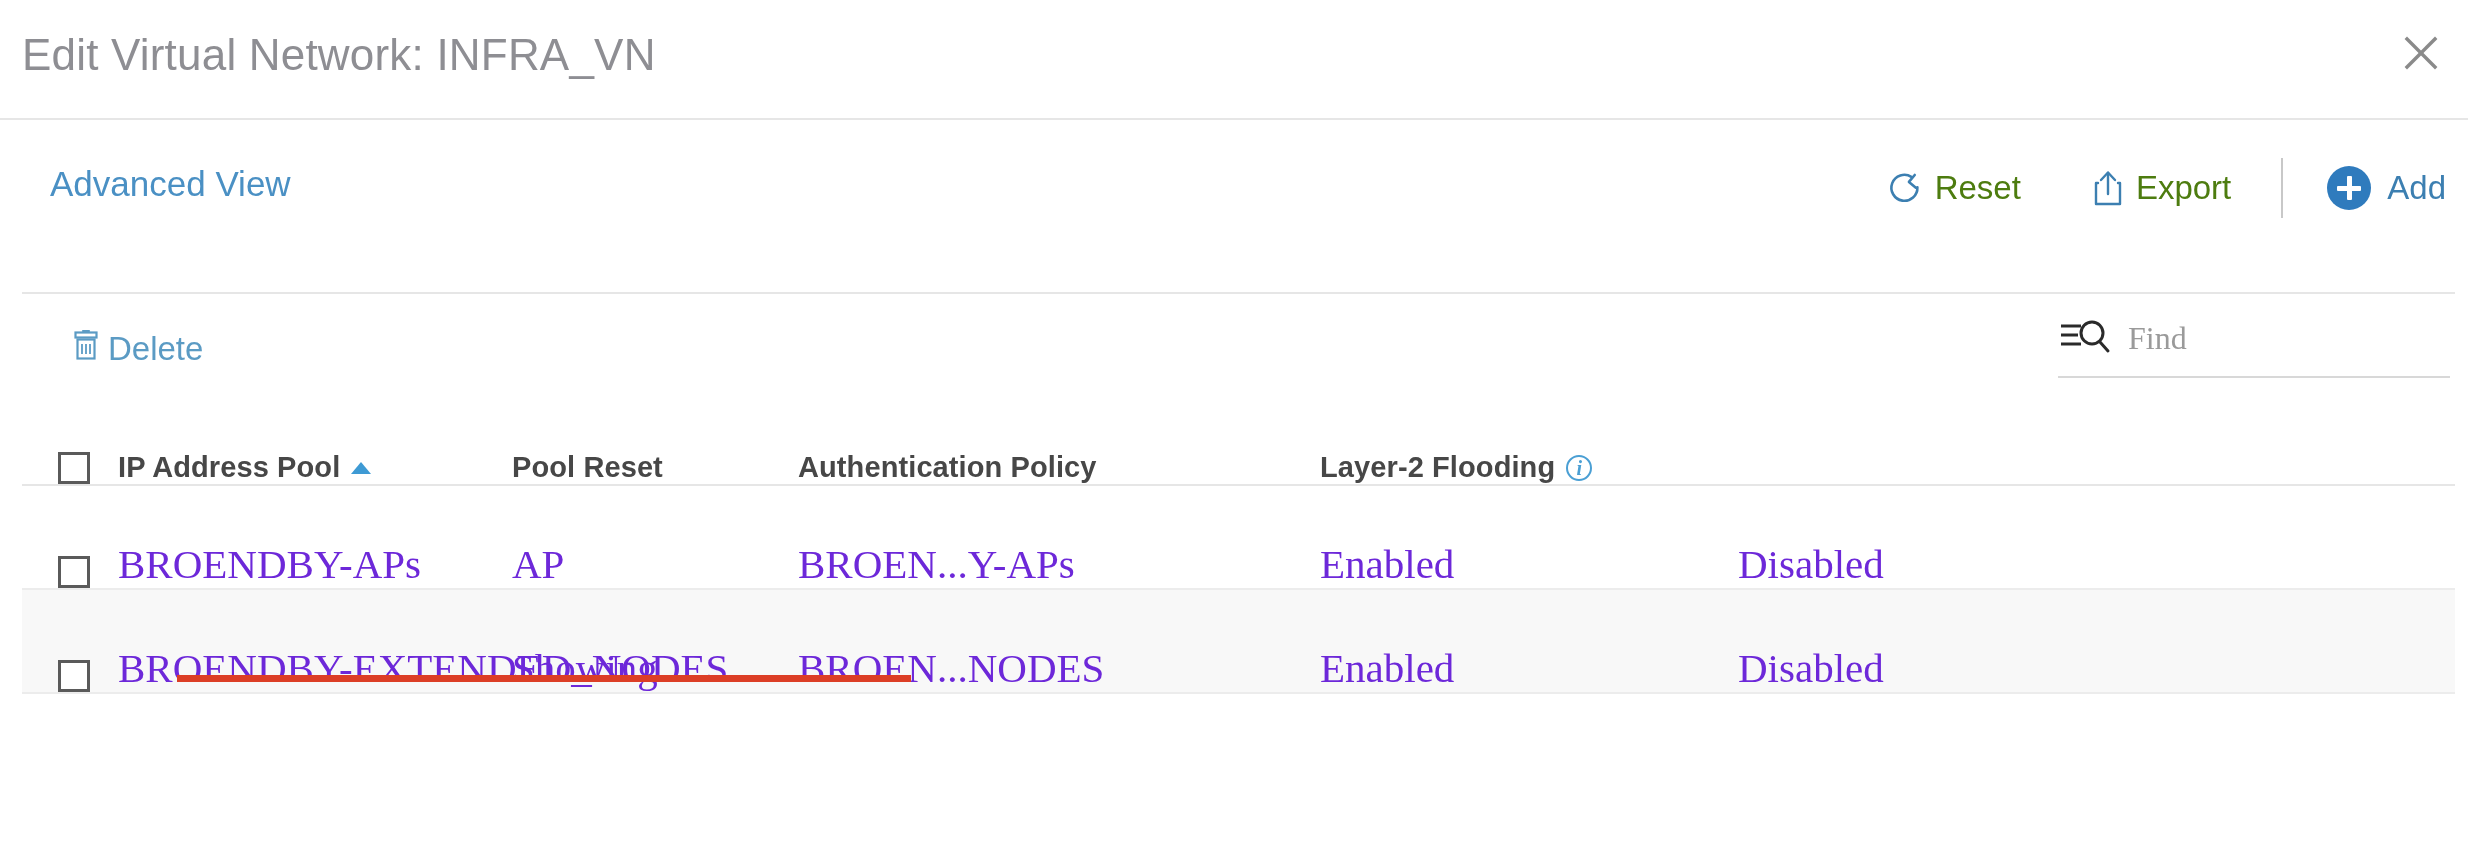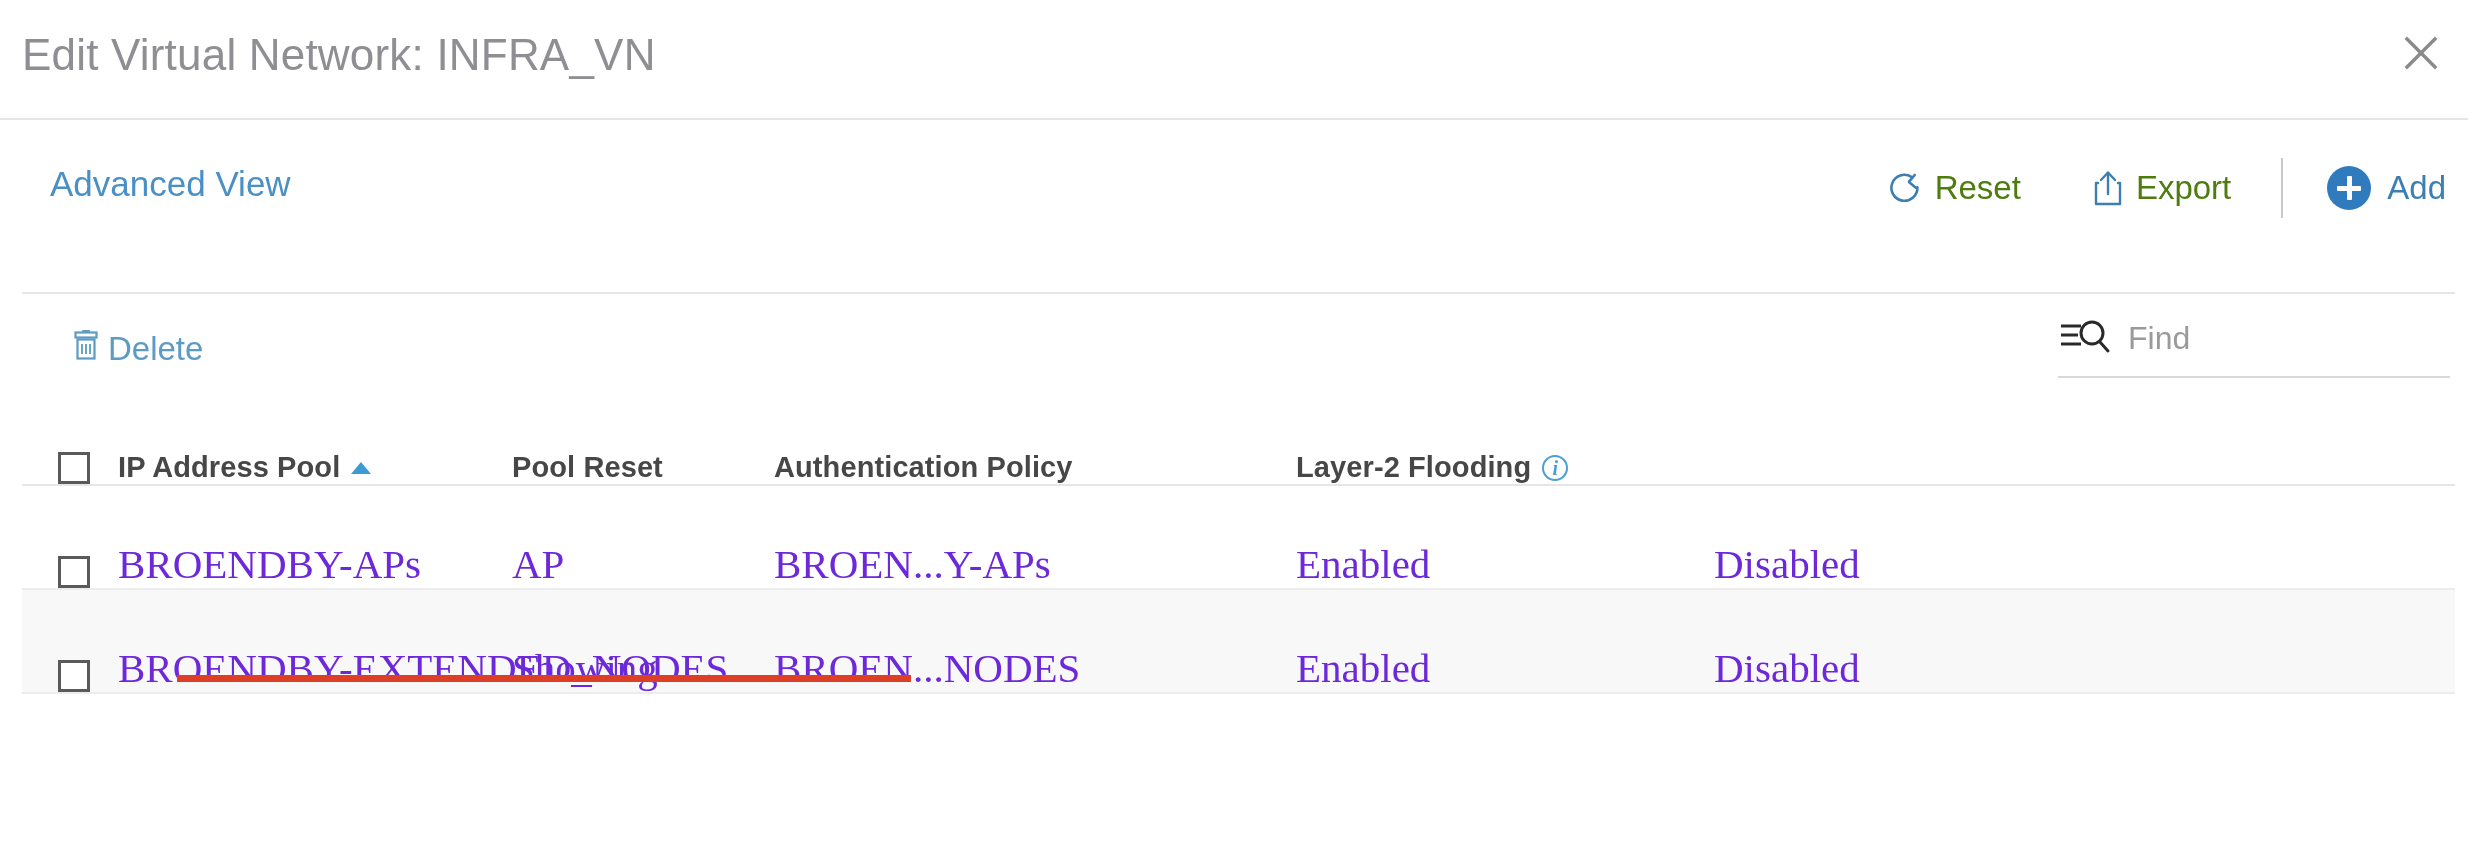--- a/index.html
+++ b/index.html
@@ -139,21 +139,21 @@
     border-bottom: 2px solid #d8d8d8;
     padding-bottom: 16px;
     display: flex;
     align-items: center;
     gap: 16px;
   }
   .find-input {
     border: none;
     outline: none;
     background: transparent;
-    font-family: Liberation Sans, sans-serif;
+    font-family: Liberation Serif, serif;
     font-size: 32px;
     color: #333;
     width: 100%;
     padding: 0;
   }
   .find-input::placeholder { color: #9a9a9a; }
 
   
   .table {
     position: absolute;
@@ -171,21 +171,21 @@
   }
   .tbody-row {
     height: 104px;
     border-bottom: 2px solid #ececec;
   }
   .tbody-row.alt { background: #f8f8f8; }
 
   .c-check  { width: 96px; flex: 0 0 96px; display: flex; align-items: center; padding-left: 36px; }
   .c-pool   { width: 394px; flex: 0 0 394px; }
   .c-type   { width: 262px; flex: 0 0 262px; }
-  .c-auth   { width: 522px; flex: 0 0 522px; }
+  .c-auth   { width: 522px; flex: 0 0 522px; margin-left: 24px; }
   .c-l2ext  { width: 418px; flex: 0 0 418px; }
   .c-l2fl   { flex: 1 1 auto; }
 
   .th {
     font-size: 29px;
     font-weight: bold;
     color: #474747;
     letter-spacing: 0.1px;
     display: flex;
     align-items: center;

